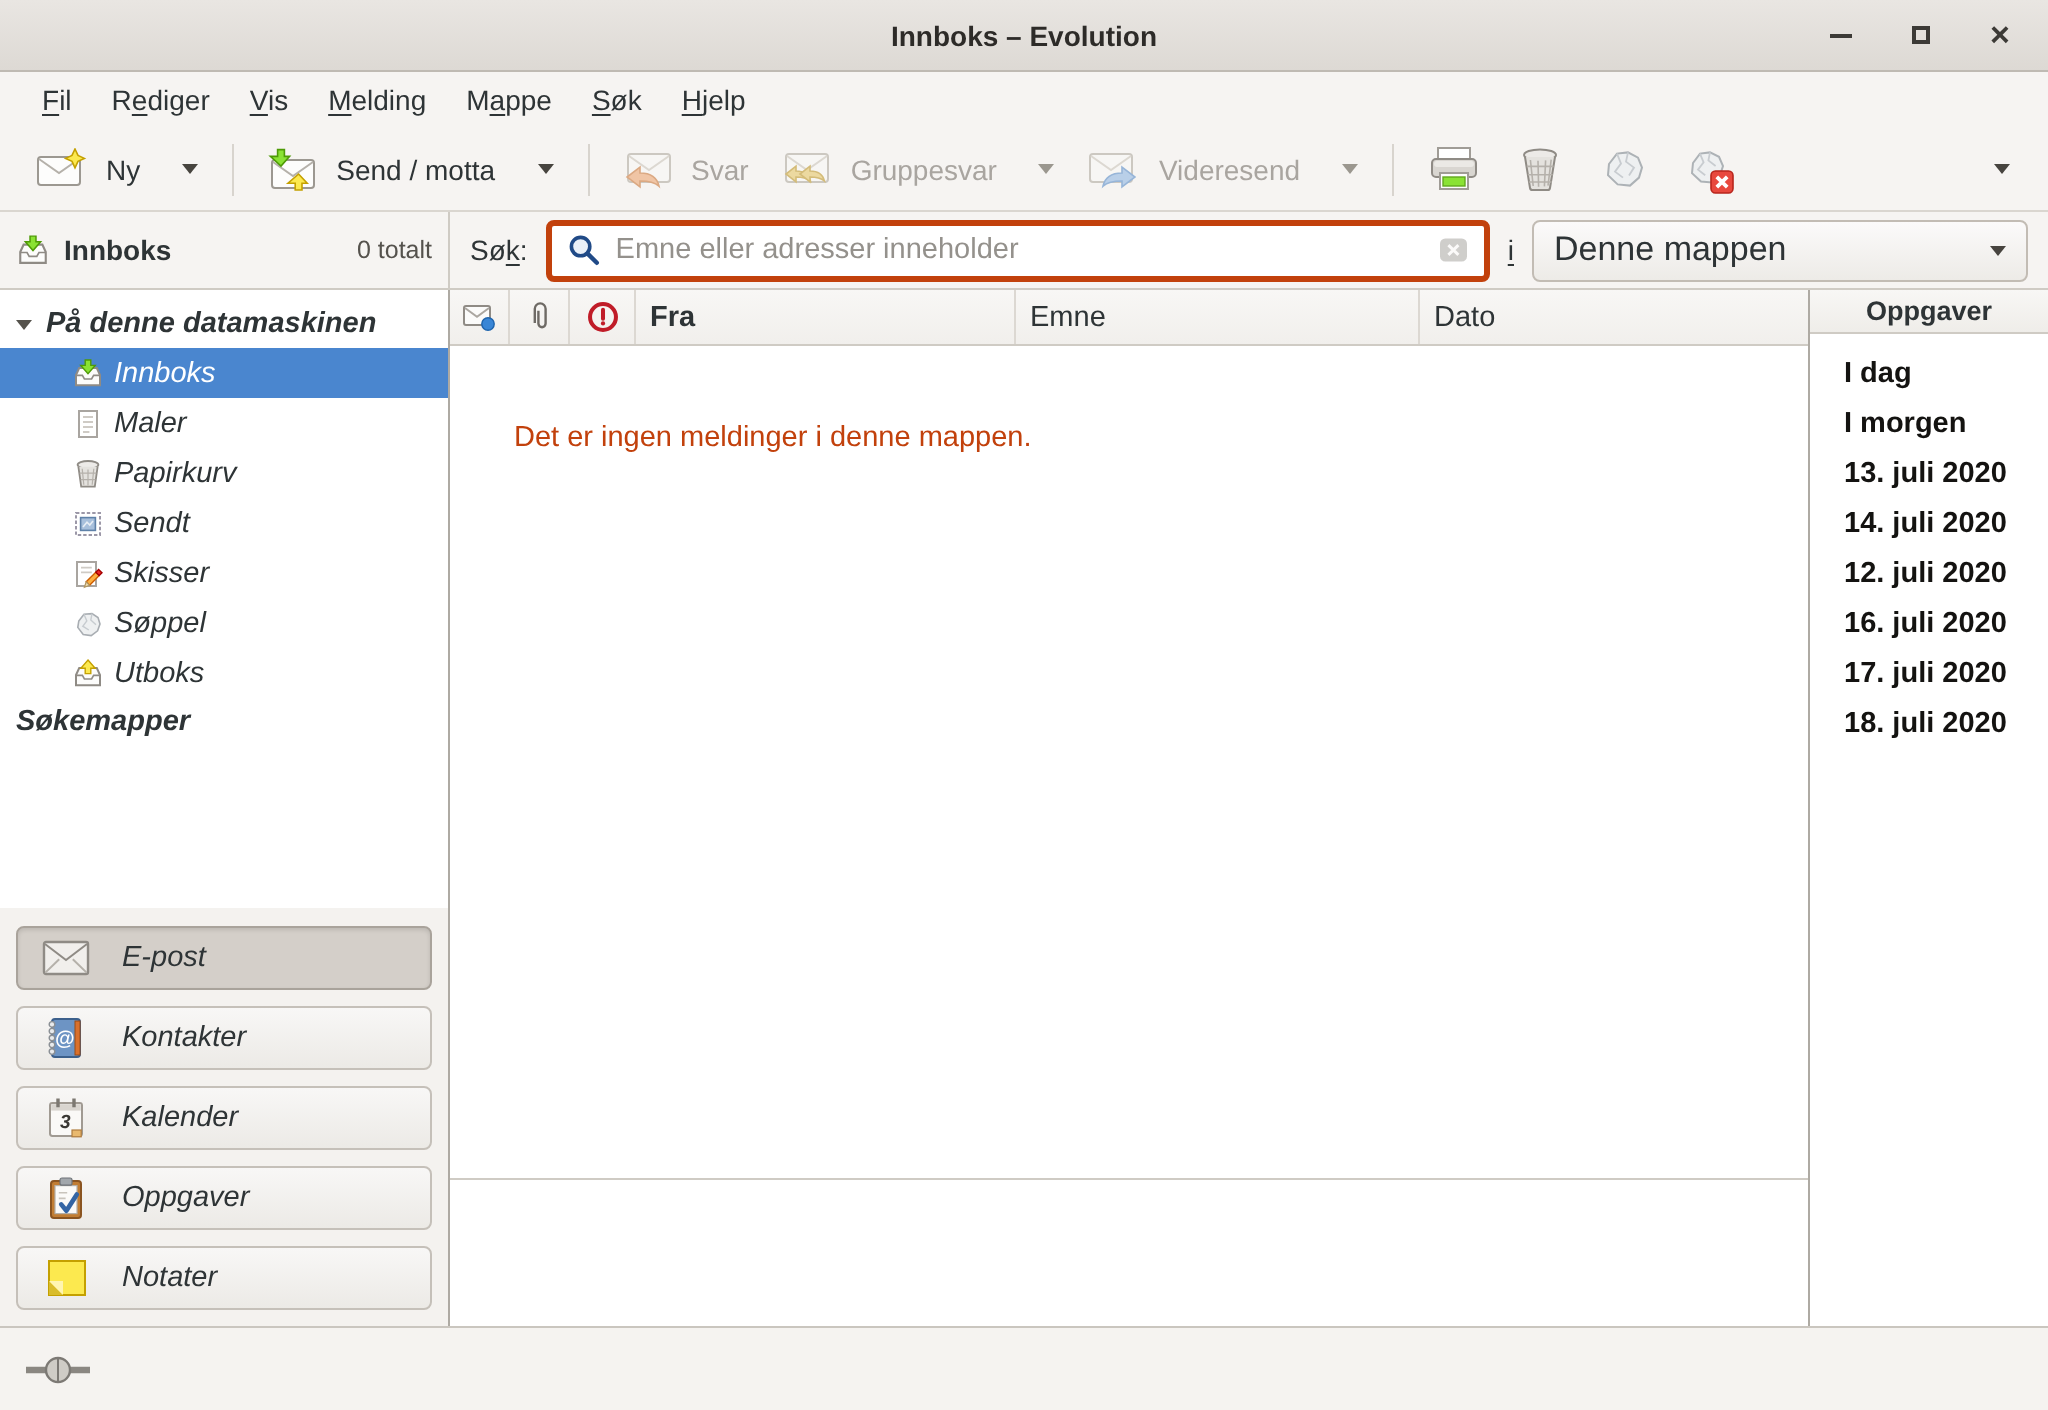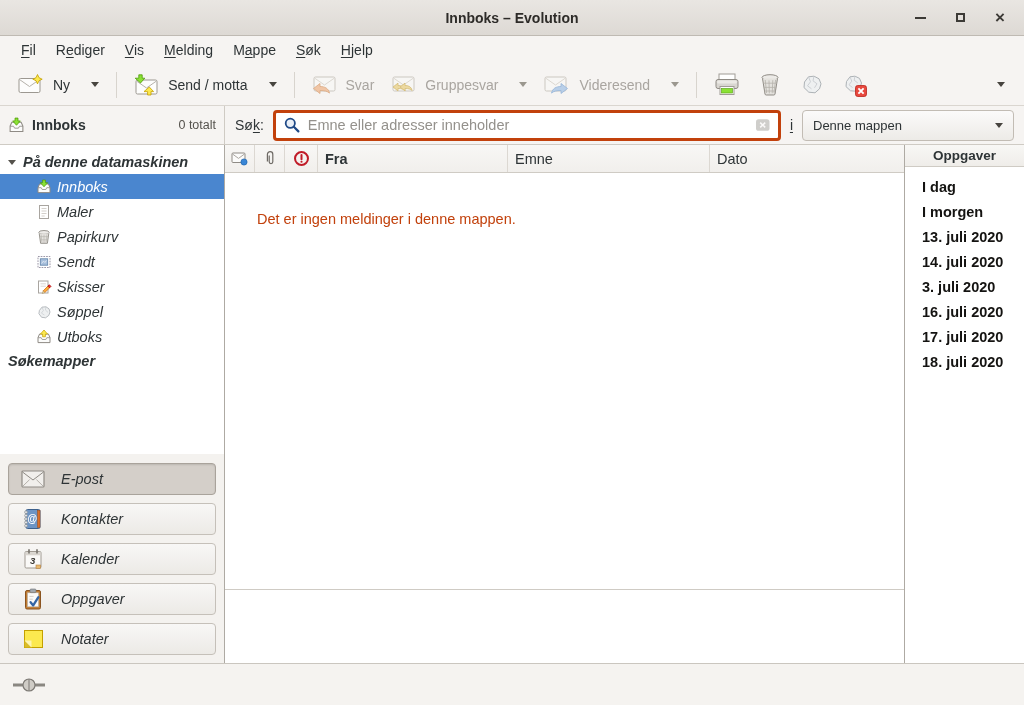--- a/index.html
+++ b/index.html
@@ -44,22 +44,22 @@
   
   .searchrow { height:39px; flex:none; background:var(--chrome,#f6f4f2); border-bottom:1px solid #cfcbc4; display:flex; align-items:stretch; }
   .folder-hdr { width:225px; flex:none; border-right:1px solid #cfcbc4; display:flex; align-items:center; gap:7px; padding:0 8px; }
   .folder-hdr .fname { font-weight:bold; }
   .folder-hdr .fcount { margin-left:auto; font-size:12.5px; color:#55524d; }
   .search-area { flex:1; display:flex; align-items:center; gap:9px; padding:0 10px; min-width:0; }
   .search-box { flex:1; height:31px; background:#fff; border:3px solid #c2410c; border-radius:4px;
     display:flex; align-items:center; gap:7px; padding:0 7px; min-width:0; }
   .search-box input { flex:1; border:none; outline:none; font-family:inherit; font-size:14.5px; color:#2e3436; background:transparent; min-width:0; }
   .search-box input::placeholder { color:#94918c; opacity:1; }
-  .scope-btn { width:212px; flex:none; height:31px; border:1px solid #c2bcb4; border-radius:4px;
-    background:linear-gradient(#fbfafa,#edebe7); display:flex; align-items:center; padding:0 10px; font-size:13px; }
+  .scope-btn { width:248px; flex:none; height:31px; border:1px solid #c2bcb4; border-radius:4px;
+    background:linear-gradient(#fbfafa,#edebe7); display:flex; align-items:center; padding:0 10px; font-size:17px; }
   .scope-btn .chev { margin-left:auto; }
   .in-label { text-decoration:underline; text-underline-offset:2px; }
 
   
   .content { flex:1; display:flex; min-height:0; }
 
   
   .sidebar { width:225px; flex:none; display:flex; flex-direction:column; background:#fff; border-right:1px solid #aeaaa3;font-style:italic; }
   .tree { flex:1; padding-top:5px; font-size:14.5px; overflow:hidden; }
   .tree-root { display:flex; align-items:center; gap:7px; font-weight:bold; padding:3px 8px; height:24px; }
@@ -440,21 +440,21 @@
 
     <div class="task-pane">
       <div class="task-header">
           <span>Oppgaver</span>
         </div>
       <div class="task-list">
         <div class="task-group">I dag</div>
         <div class="task-group">I morgen</div>
         <div class="task-group">13. juli 2020</div>
         <div class="task-group">14. juli 2020</div>
-        <div class="task-group">3. juli 2020</div>
+        <div class="task-group">12. juli 2020</div>
         <div class="task-group">16. juli 2020</div>
         <div class="task-group">17. juli 2020</div>
         <div class="task-group">18. juli 2020</div>
       </div>
     </div>
   </div>
 
   <div class="statusbar">
     <svg width="34" height="16" viewBox="0 0 34 16">
       <path d="M1 8 h10 M23 8 h10" stroke="#8a8781" stroke-width="3.2"></path>

